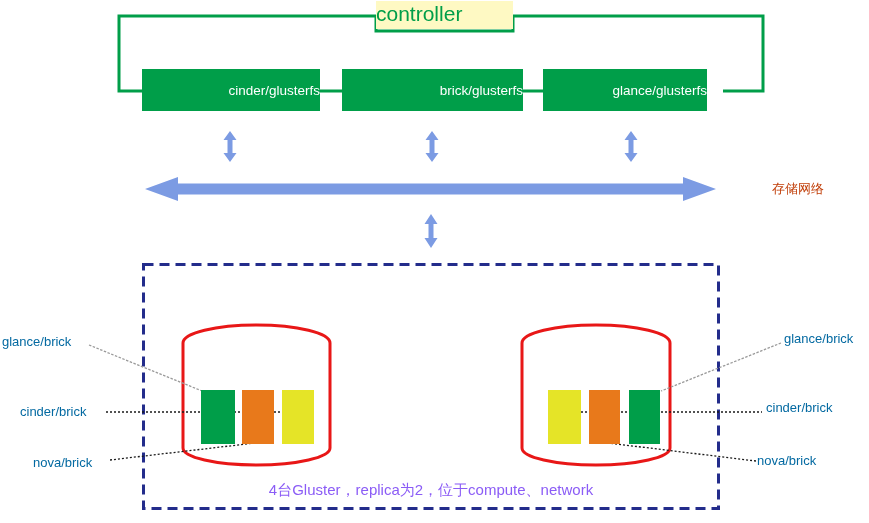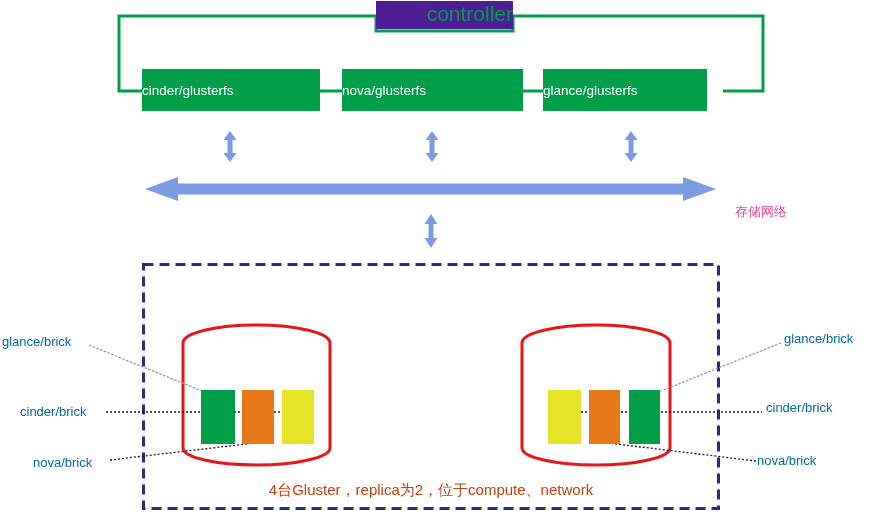--- a/index.html
+++ b/index.html
@@ -6,48 +6,48 @@
   .canvas{
     position:relative;
     width:869px;height:523px;
     background:#ffffff;
     font-family:"Liberation Sans","DejaVu Sans",sans-serif;
     overflow:hidden;
   }
   .svg-layer{position:absolute;left:0;top:0;width:869px;height:523px;}
   .controller-label{
     position:absolute;left:376px;top:1px;width:137px;height:28px;
-    text-align:right;font-size:21px;line-height:26px;color:#009E49;
-    background:#4c1d95;
+    text-align:left;font-size:21px;line-height:26px;color:#009E49;
+    background:#fef9c3;
   }
   .service-box{
     position:absolute;top:69px;height:42px;
     background:#009E49;color:#ffffff;
-    display:flex;align-items:center;justify-content:flex-start;
+    display:flex;align-items:center;justify-content:flex-end;
     font-size:13.5px;
   }
   .service-box.cinder{left:142px;width:178px;}
   .service-box.nova{left:342px;width:181px;}
   .service-box.glance{left:543px;width:164px;}
   .net-label{
-    position:absolute;left:735px;top:180px;
-    font-size:13px;color:#ec4899;white-space:nowrap;margin-top:23px;
+    position:absolute;left:772px;top:180px;
+    font-size:13px;color:#c2410c;white-space:nowrap;
   }
   .brick-label{
     position:absolute;font-size:13px;color:#0369a1;white-space:nowrap;
   }
   .brick-label.l-glance{left:2px;top:334px;}
   .brick-label.l-cinder{left:20px;top:404px;}
   .brick-label.l-nova{left:33px;top:455px;}
   .brick-label.r-glance{left:784px;top:331px;}
   .brick-label.r-cinder{left:766px;top:400px;}
   .brick-label.r-nova{left:757px;top:453px;}
   .caption{
     position:absolute;left:142px;top:481px;width:578px;
-    text-align:center;font-size:15px;color:#c2410c;
+    text-align:center;font-size:15px;color:#8b5cf6;
   }
 </style>
 </head>
 <body>
 
 <div class="canvas">
 
   <svg class="svg-layer" width="869" height="523" viewBox="0 0 869 523">
 
     <path d="M142,91 L119,91 L119,16 L376,16 L376,31 L513,31 L513,16 L763,16 L763,91 L723,91" fill="none" stroke="#009E49" stroke-width="3"></path>
@@ -81,21 +81,21 @@
     <rect x="589" y="390" width="31" height="54" fill="#E8791B"></rect>
     <rect x="629" y="390" width="31" height="54" fill="#009E49"></rect>
   </svg>
 
   <div class="controller-label">controller</div>
 
   <div class="service-box cinder">
     <span>cinder/glusterfs</span>
   </div>
   <div class="service-box nova">
-    <span>nova/glusterfs</span>
+    <span>brick/glusterfs</span>
   </div>
   <div class="service-box glance">
     <span>glance/glusterfs</span>
   </div>
 
   <div class="net-label">存储网络</div>
 
   <div class="brick-label l-glance">glance/brick</div>
   <div class="brick-label l-cinder">cinder/brick</div>
   <div class="brick-label l-nova">nova/brick</div>

